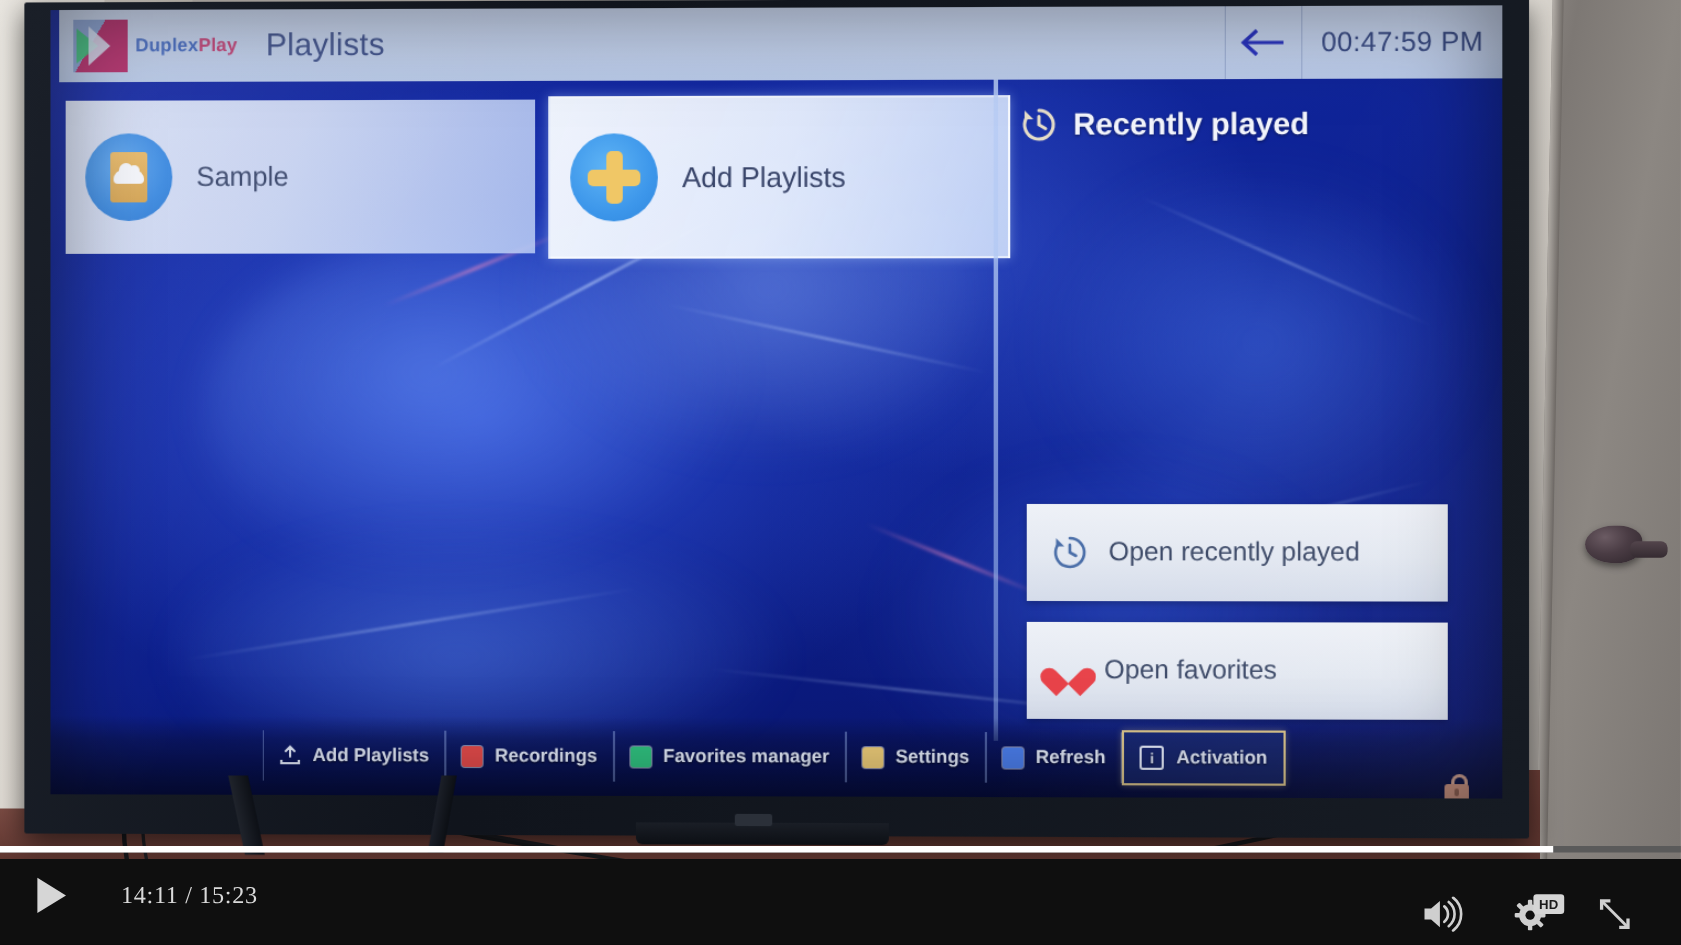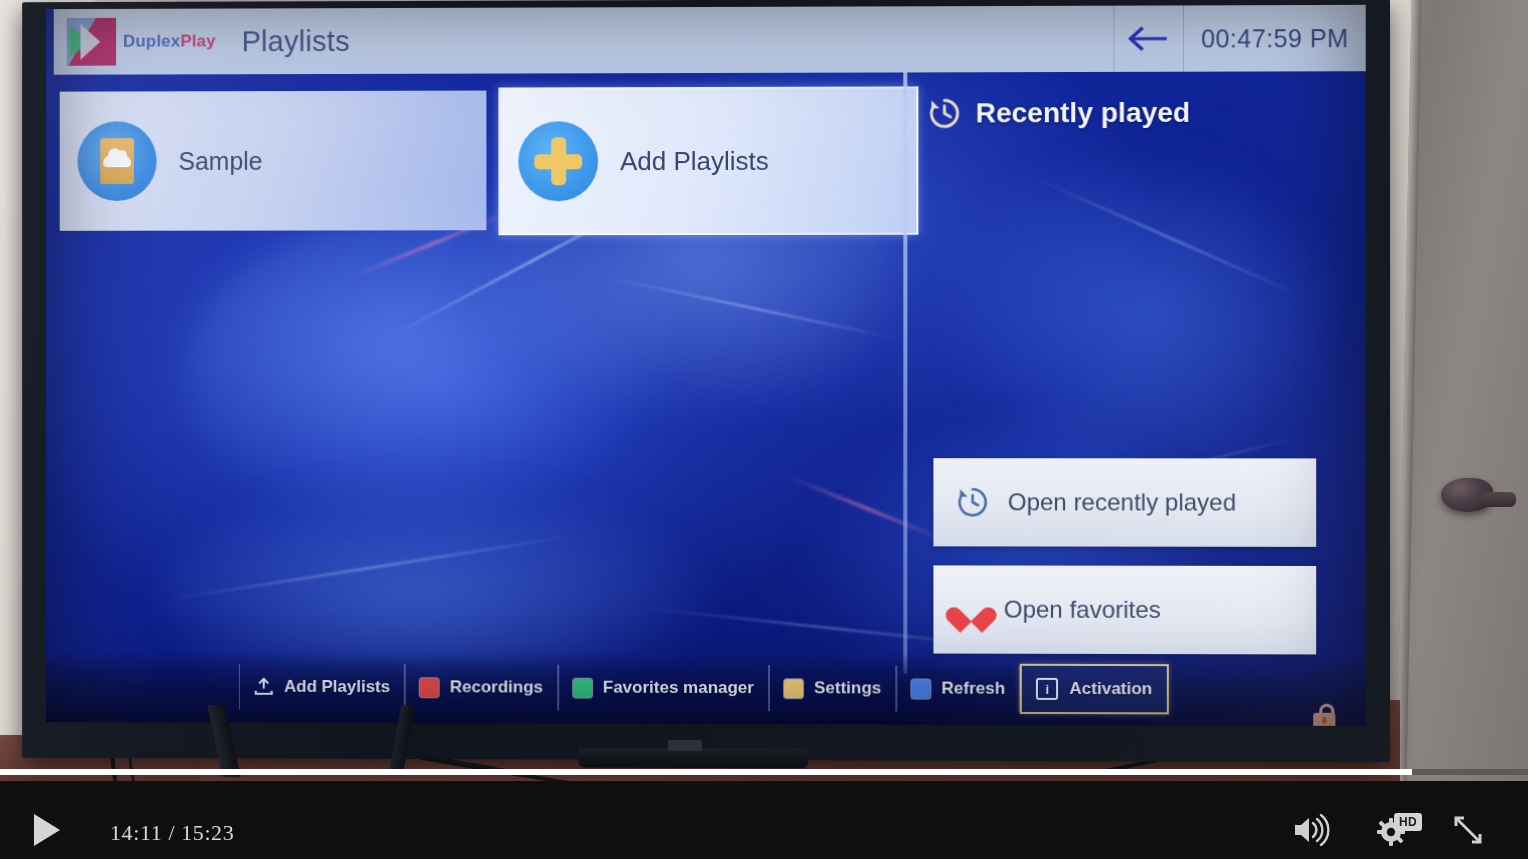--- a/index.html
+++ b/index.html
@@ -316,21 +316,21 @@
   #progress-track {
     position:absolute; left:0; top:-12px; width:1528px; height:6px;
     background:#5a5a5a;
   }
   #progress-fill {
     position:absolute; left:0; top:0; height:6px; width:1412px;
     background:#ffffff;
   }
   #player-row {
     position:absolute; left:0; top:0; width:100%; height:65px;
-    display:flex; align-items:flex-end;
+    display:flex; align-items:center;
   }
   #play-btn {
     width:0;height:0; margin-left:34px; flex:none;
     border-left:26px solid #d6d6d6;
     border-top:16px solid transparent;
     border-bottom:16px solid transparent;
   }
   #time-display {
     margin-left:50px; color:#d9d9d9; font-size:22px;
     font-family:"Liberation Serif", serif; letter-spacing:.6px;

